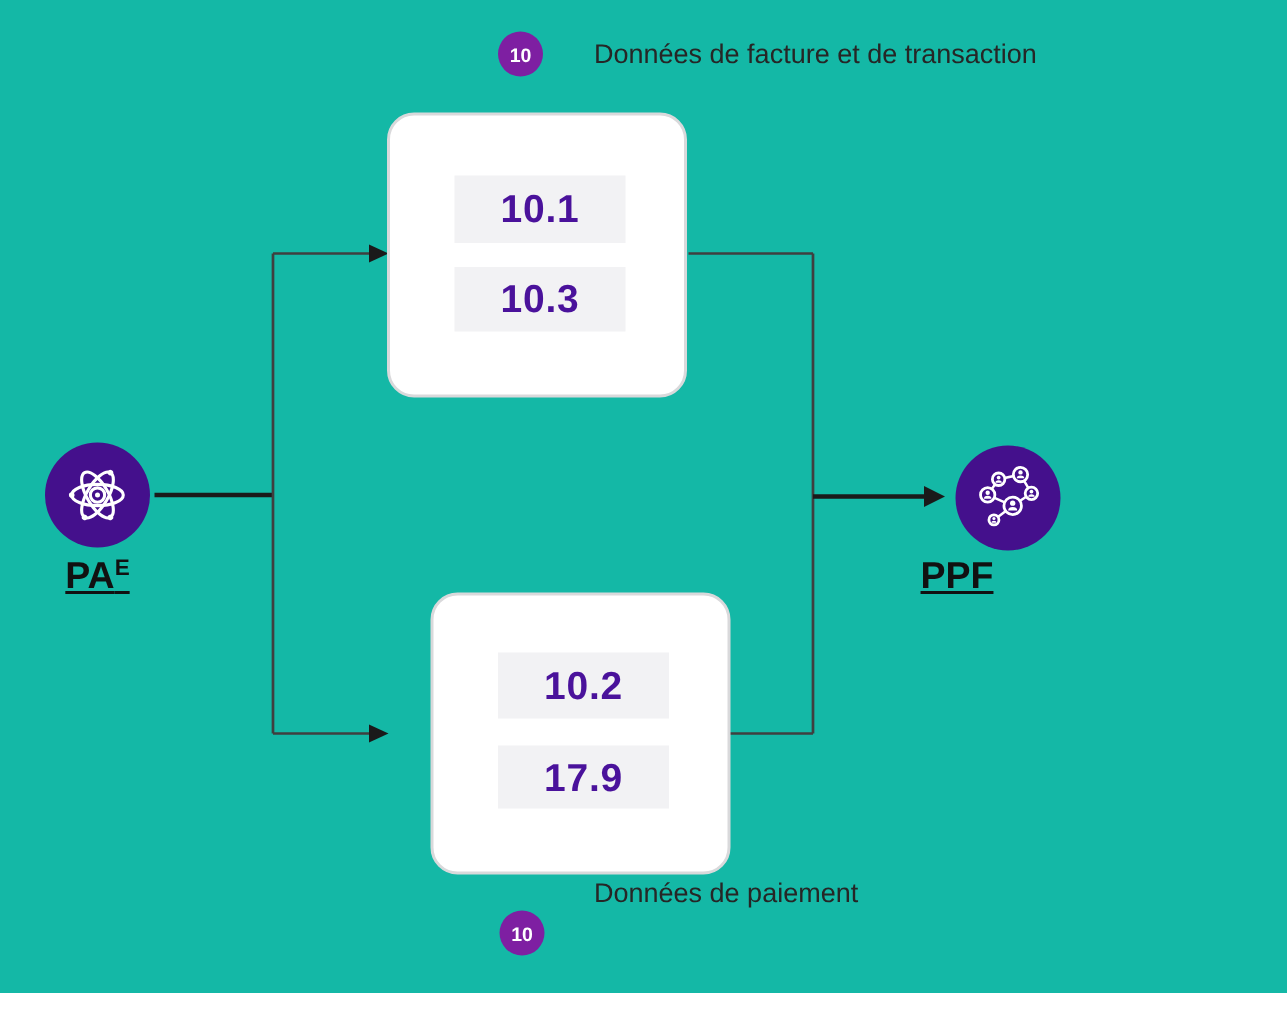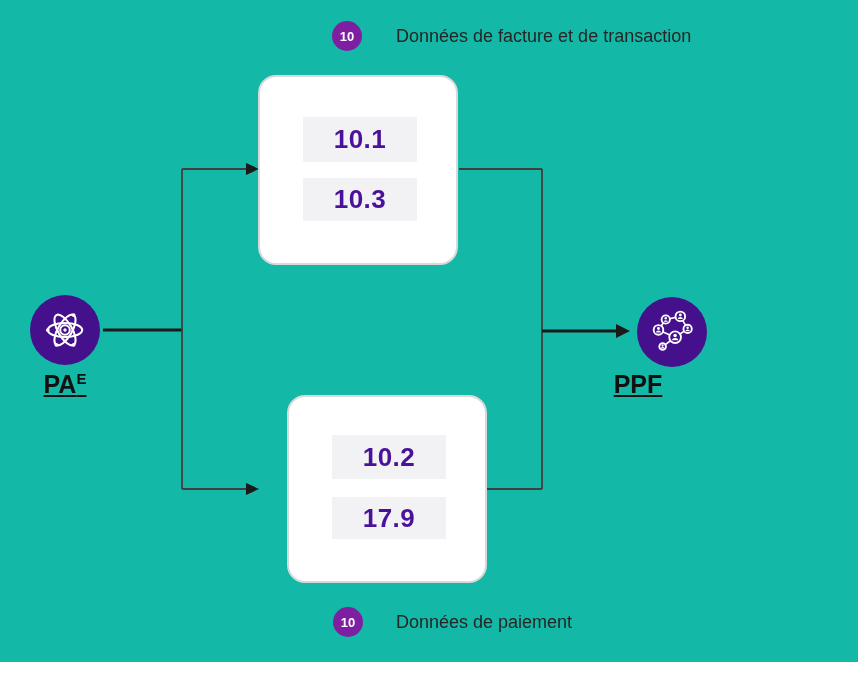--- a/index.html
+++ b/index.html
@@ -30,21 +30,21 @@
     display:flex;align-items:center;justify-content:center;
   }
   .badge.top{left:332px;top:21px;}
   .badge.bottom{left:333px;top:607px;}
   .caption{
     position:absolute;height:30px;line-height:30px;
     font-size:18px;color:var(--text-color,#262626);
     white-space:nowrap;
   }
   .caption.top{left:396px;top:21px;}
-  .caption.bottom{left:396px;top:607px;}
+  .caption.bottom{left:396px;top:580px;}
 
   
   .group-box{
     position:absolute;width:200px;background:#fff;
     border:2px solid var(--box-border,#D9D9DB);
     border-radius:18px;
     text-align:center;
   }
   .group-box.top{left:258px;top:75px;height:190px;}
   .group-box.bottom{left:258px;top:395px;height:188px;margin-left:29px;}

